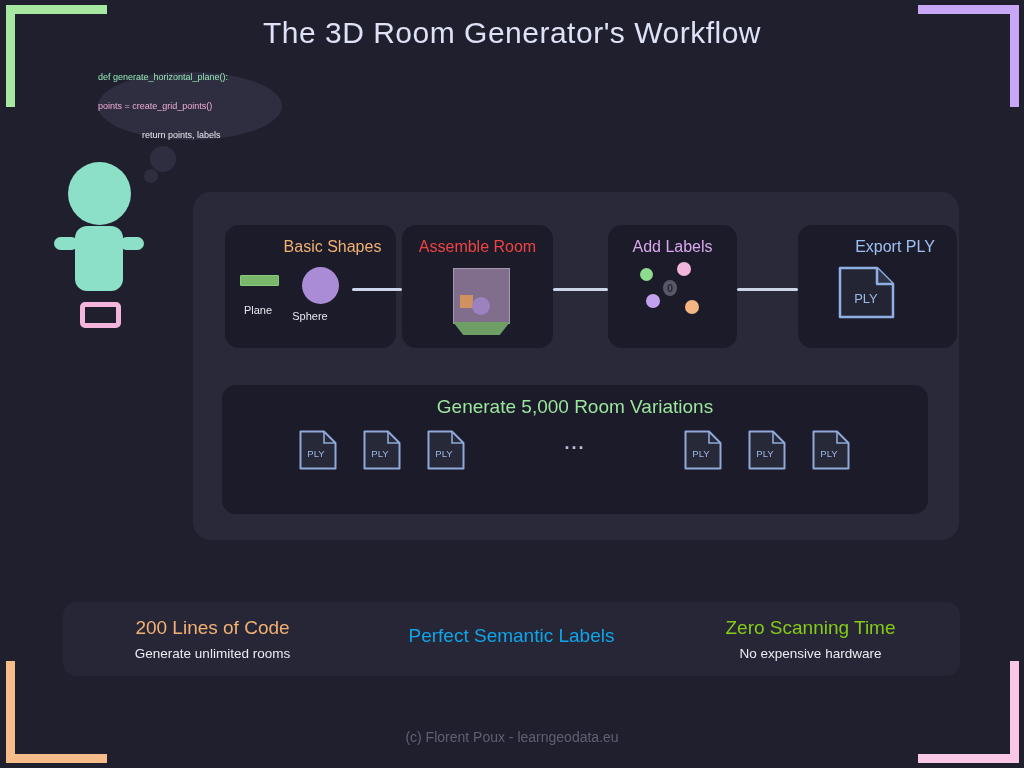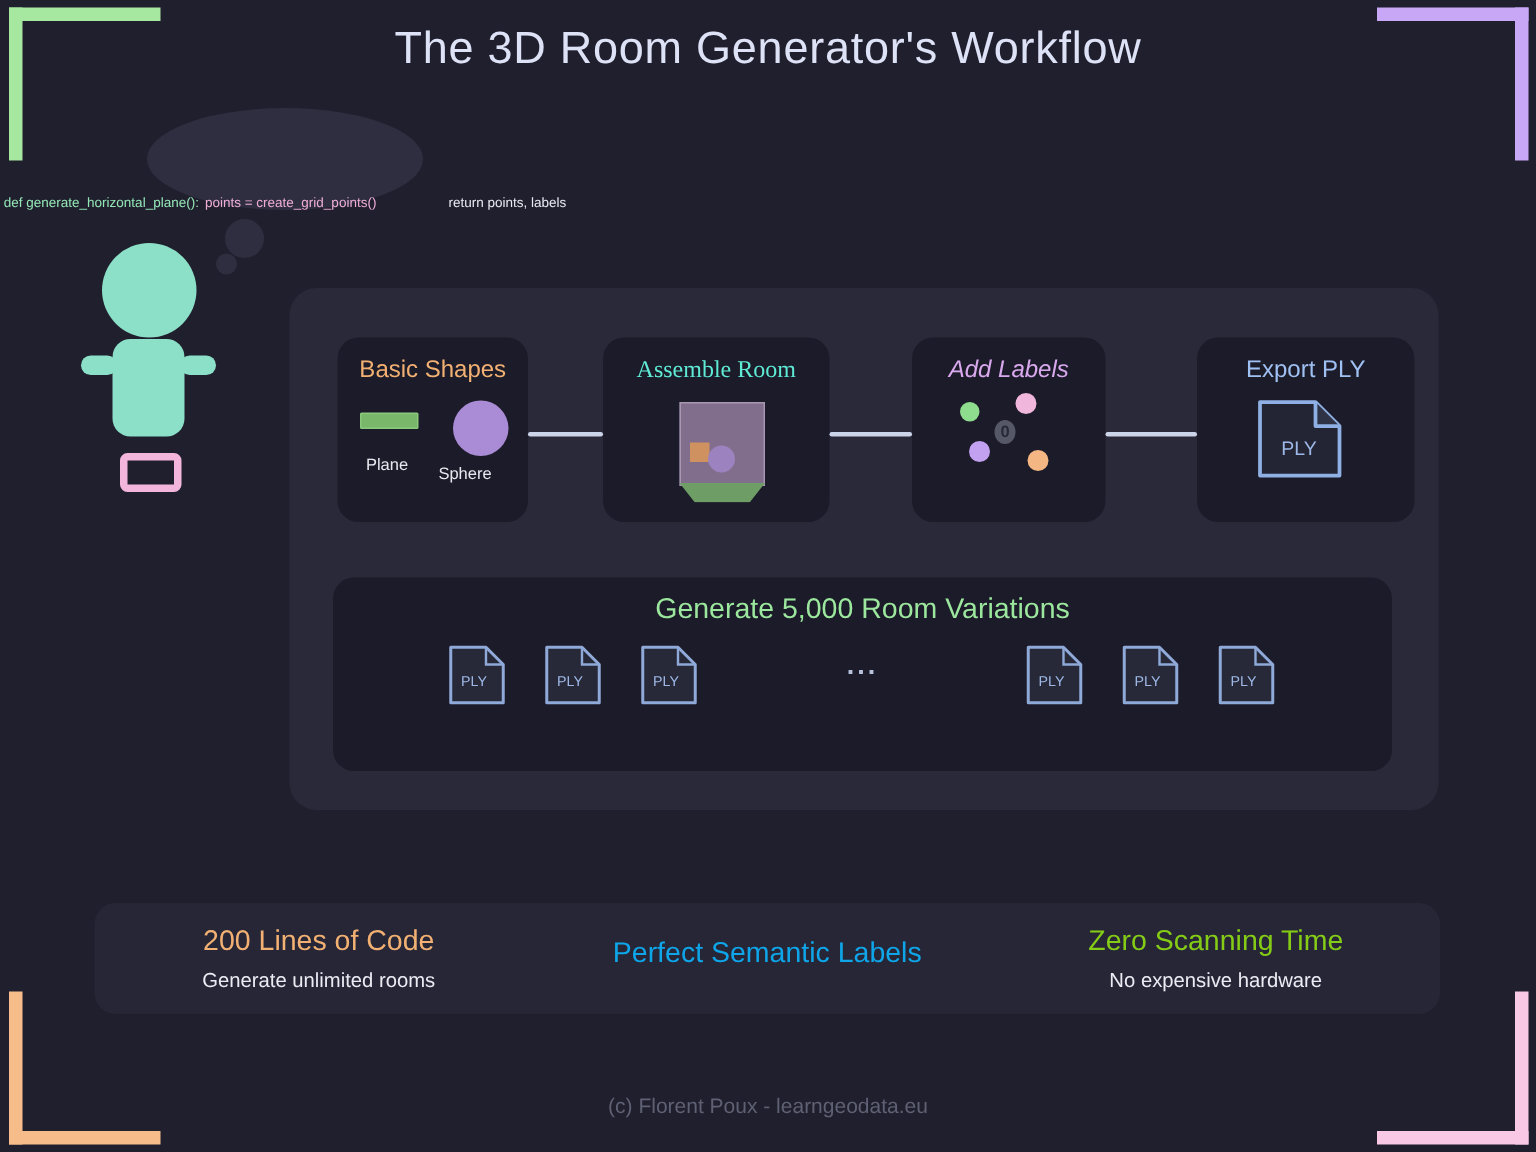--- a/index.html
+++ b/index.html
@@ -18,22 +18,22 @@
 
   .main-title{
     position:absolute;top:16px;left:0;width:1024px;text-align:center;
     font-size:30px;letter-spacing:.5px;color:#dee2f6;font-weight:500;
   }
 
   
   .bubble{
     position:absolute;left:98px;top:72px;width:184px;height:68px;
     background:#2f2e40;border-radius:50%;
-    display:flex;flex-direction:row;align-items:flex-end;justify-content:center;
-    gap:4px;font-size:9px;line-height:1;
+    display:flex;flex-direction:column;align-items:flex-start;justify-content:center;
+    gap:20px;font-size:9px;line-height:1;
   }
   .bubble .ln{white-space:nowrap;}
   .code-green{color:#93e6b5;}
   .code-pink{color:#efadd6;}
   .code-white{color:#e9e9f2;padding-left:44px;}
   .trail{position:absolute;background:#2f2e40;border-radius:50%;}
   .trail.big{left:150px;top:146px;width:26px;height:26px;}
   .trail.small{left:144px;top:169px;width:14px;height:14px;}
 
   
@@ -43,25 +43,25 @@
   .person-arm.left{left:54px;} .person-arm.right{left:120px;}
   .laptop{position:absolute;left:80px;top:302px;width:31px;height:16px;border:5px solid #f3b5dc;border-radius:5px;background:transparent;}
 
   
   .panel{
     position:absolute;left:193px;top:192px;width:766px;height:348px;
     background:#2a2939;border-radius:18px;
   }
   .card{position:absolute;top:33px;height:123px;background:#1c1b29;border-radius:14px;}
   .card .card-title{text-align:center;margin-top:13px;font-size:16px;font-weight:500;}
-  .card1{left:32px;width:127px;}
+  .card1{left:32px;width:127px;padding-left:44px;}
   .card2{left:209px;width:151px;}
   .card3{left:415px;width:129px;}
-  .card4{left:605px;width:145px;}
-  .t-orange{color:#f2b173;} .t-pink{color:#5eead4;font-family:Liberation Serif, serif;} .t-purple{color:#d9a9ee;font-style:italic;} .t-blue{color:#9fc0f2;}
+  .card4{left:605px;width:124px;padding-left:35px;}
+  .t-orange{color:#f2b173;} .t-pink{color:#ef4444;} .t-purple{color:#d9a9ee;} .t-blue{color:#9fc0f2;}
 
   
   .plane-bar{position:absolute;left:15px;top:50px;width:37px;height:9px;background:#79b86b;border:1px solid #8ac97c;border-radius:1px;}
   .shape-label{position:absolute;font-size:11px;color:#e8e8f0;text-align:center;}
   .lbl-plane{left:0;width:66px;top:79px;}
   .lbl-sphere{left:52px;width:66px;top:85px;}
   .sphere-circle{position:absolute;left:77px;top:42px;width:37px;height:37px;border-radius:50%;background:#a98bd6;}
 
   
   .room-wall{position:absolute;left:51px;top:43px;width:55px;height:54px;background:#8a7595;border:1px solid #b3a2bd;opacity:.92;}

